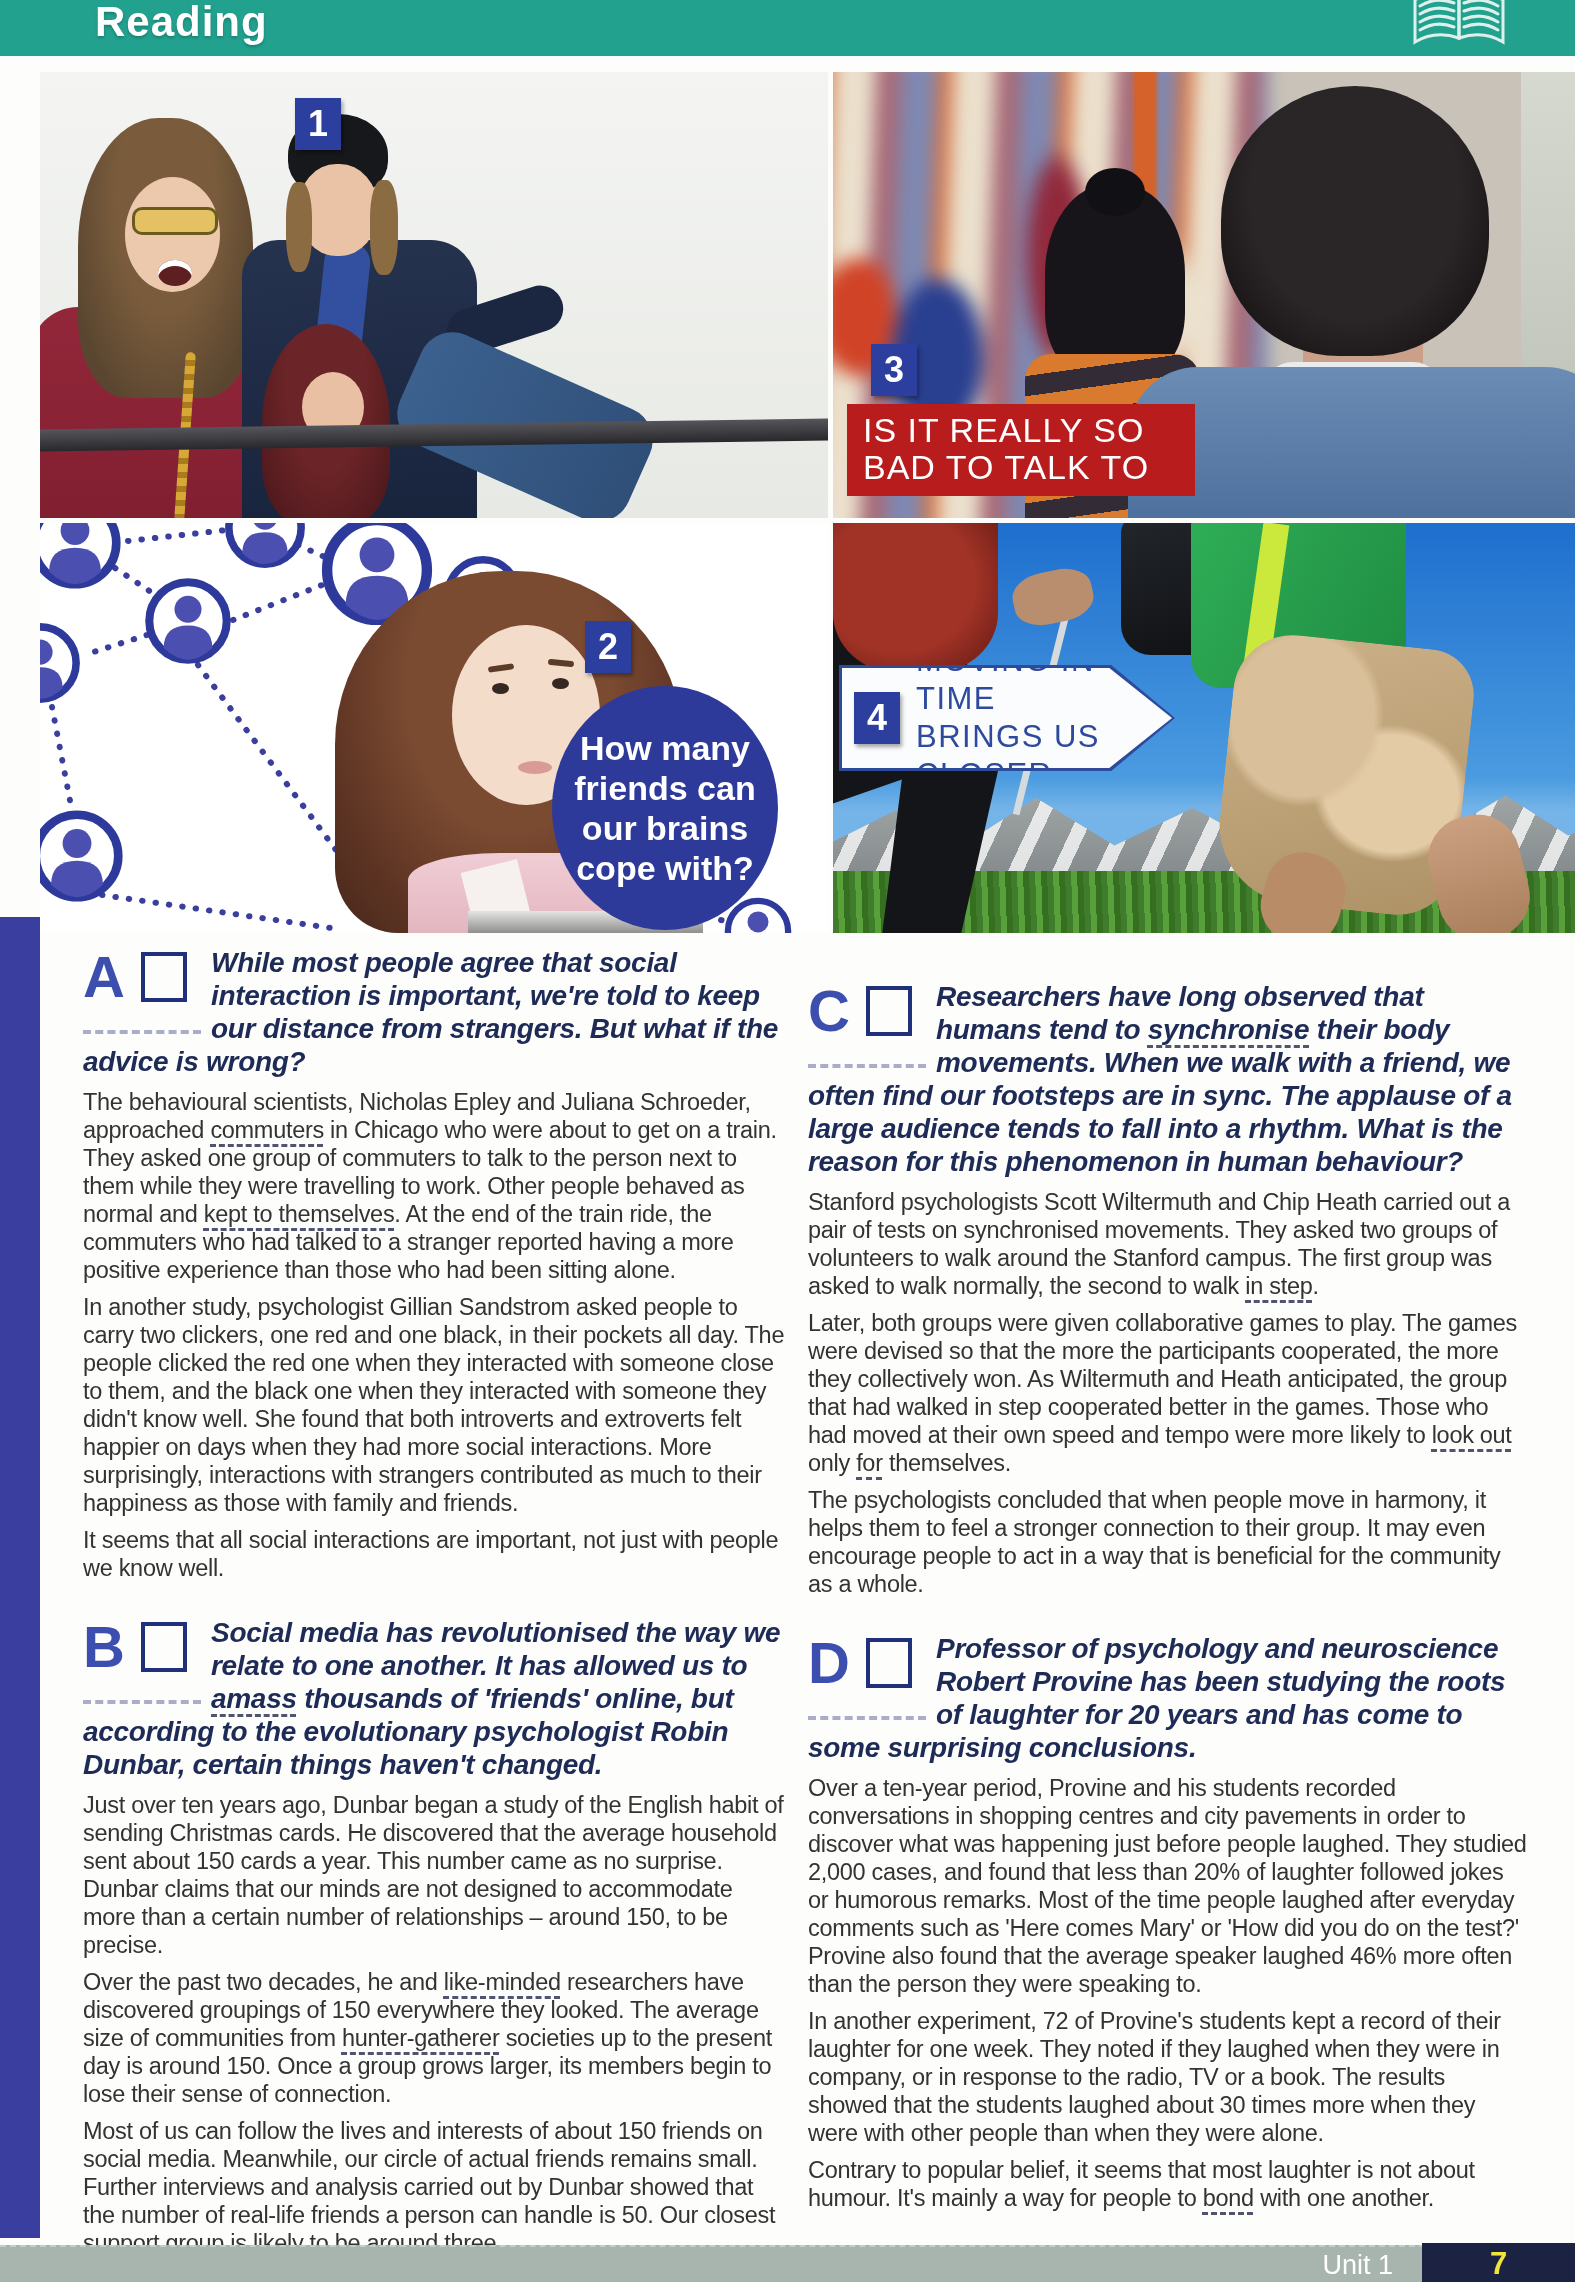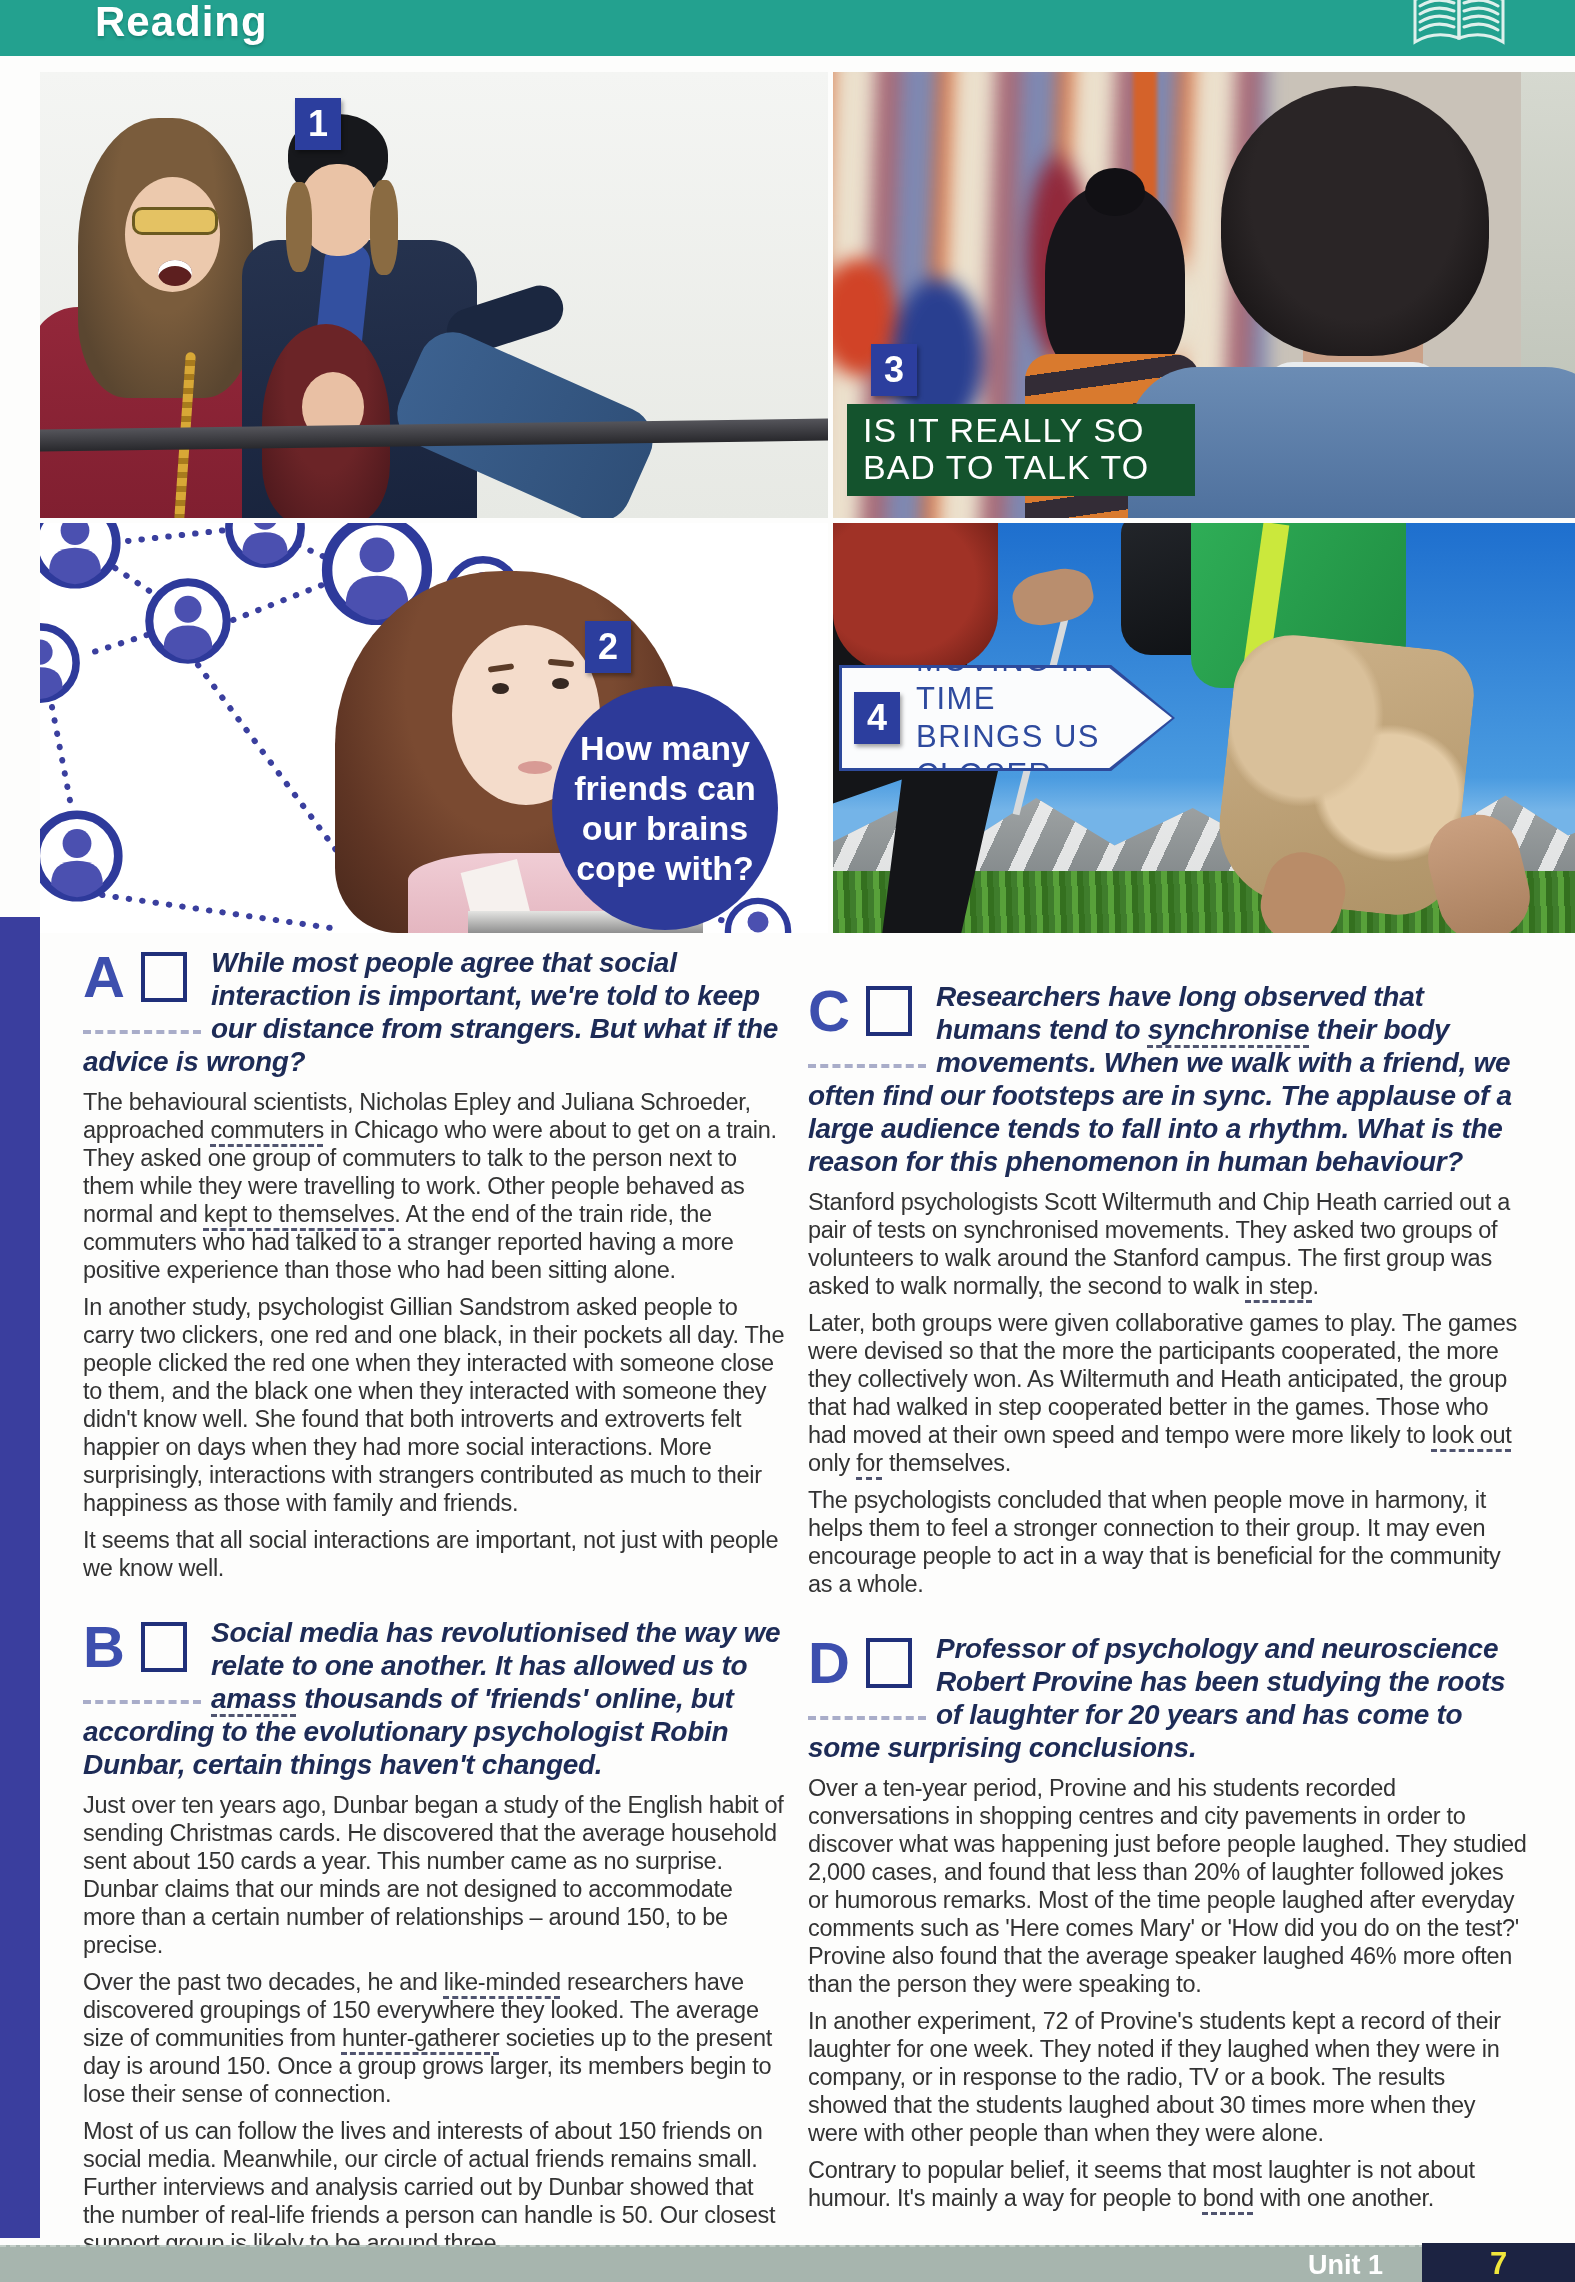--- a/index.html
+++ b/index.html
@@ -58,21 +58,21 @@
   .p3-wall{position:absolute;left:688px;top:0;width:94px;height:446px;background:linear-gradient(180deg,#d6d9d0,#b9beb3);}
   .p3-mhair{position:absolute;left:388px;top:14px;width:268px;height:270px;background:radial-gradient(ellipse at 50% 40%,#2a2526 0 55%,#141112 90%);border-radius:50% 50% 44% 44%;}
   .p3-mneck{position:absolute;left:470px;top:240px;width:120px;height:70px;background:#caa188;}
   .p3-mshould{position:absolute;left:295px;top:295px;width:487px;height:160px;background:linear-gradient(180deg,#6b8cb4,#4d6f9c);border-radius:70px 70px 0 0;}
   .p3-collar{position:absolute;left:430px;top:290px;width:180px;height:60px;background:#e8ecef;border-radius:30px 30px 0 0;}
   .p3-whair{position:absolute;left:212px;top:112px;width:140px;height:195px;background:#17151a;border-radius:46% 46% 34% 34%;}
   .p3-wbun{position:absolute;left:252px;top:96px;width:60px;height:48px;background:#111014;border-radius:50%;}
   .p3-wshirt{position:absolute;left:192px;top:282px;width:175px;height:170px;border-radius:26px 26px 0 0;
              background:repeating-linear-gradient(172deg,#d97a2e 0 22px,#332c36 22px 42px);}
   .p3-num{left:38px;top:272px;position:absolute;}
-  .label3{position:absolute;left:14px;top:332px;width:348px;background:#14532d;color:#fff;padding:8px 16px 10px;box-sizing:border-box;}
+  .label3{position:absolute;left:14px;top:332px;width:348px;background:#b91c1c;color:#fff;padding:8px 16px 10px;box-sizing:border-box;}
   .label3-top{font-size:34px;line-height:37px;letter-spacing:1px;white-space:pre-line;}
   .label3-bold{font-size:42px;line-height:46px;font-weight:bold;letter-spacing:1px;}
 
   
   .p4-cloud{position:absolute;left:430px;top:220px;width:90px;height:26px;background:#fff;border-radius:20px;filter:blur(3px);}
   .p4-mount{position:absolute;left:0;top:250px;width:782px;height:125px;
      background:linear-gradient(180deg,#a7abac,#7e8486);
      clip-path:polygon(0 55%,8% 30%,16% 60%,26% 20%,36% 58%,46% 28%,57% 65%,66% 25%,76% 55%,86% 18%,94% 50%,100% 35%,100% 100%,0 100%);}
   .p4-snow{position:absolute;left:0;top:250px;width:782px;height:125px;opacity:.8;
      background:repeating-linear-gradient(115deg,rgba(255,255,255,.95) 0 14px,transparent 14px 40px);
@@ -130,21 +130,21 @@
   .letter{font-size:58px;line-height:.92;font-weight:bold;color:#3d4fae;}
   .checkbox{width:46px;height:50px;border:4px solid #20307a;background:transparent;margin-top:2px;box-sizing:border-box;}
   .phead{margin:0 0 10px 0;font-size:28px;line-height:33px;font-weight:bold;color:#1d2b56;letter-spacing:-.3px;font-style:italic;}
   .pbody{clear:none;}
   .pbody p{margin:0 0 9px 0;font-size:23.5px;line-height:28px;color:#333;letter-spacing:-.3px;}
   .vocab{text-decoration:underline;text-decoration-style:dashed;text-decoration-color:#50546f;
          text-decoration-thickness:2.5px;text-underline-offset:6px;}
 
   
   .pagefoot{position:absolute;left:0;top:2245px;width:100%;height:37px;background:#a7b5ae;border-top:2px dashed #c3cec8;box-sizing:border-box;}
-  .unit{position:absolute;right:192px;top:3px;color:#fff;font-weight:bold;font-size:27px;}
+  .unit{position:absolute;right:182px;top:3px;color:#fff;font-weight:normal;font-size:27px;}
   .pagenum-box{position:absolute;right:0;top:-4px;width:153px;height:41px;background:#1c2342;color:#f0e63b;
                font-weight:bold;font-size:31px;display:flex;align-items:center;justify-content:center;}
 </style>
 </head>
 <body>
 
 <div class="page">
 
   <header class="topbar">
     <span class="reading">Reading</span>

